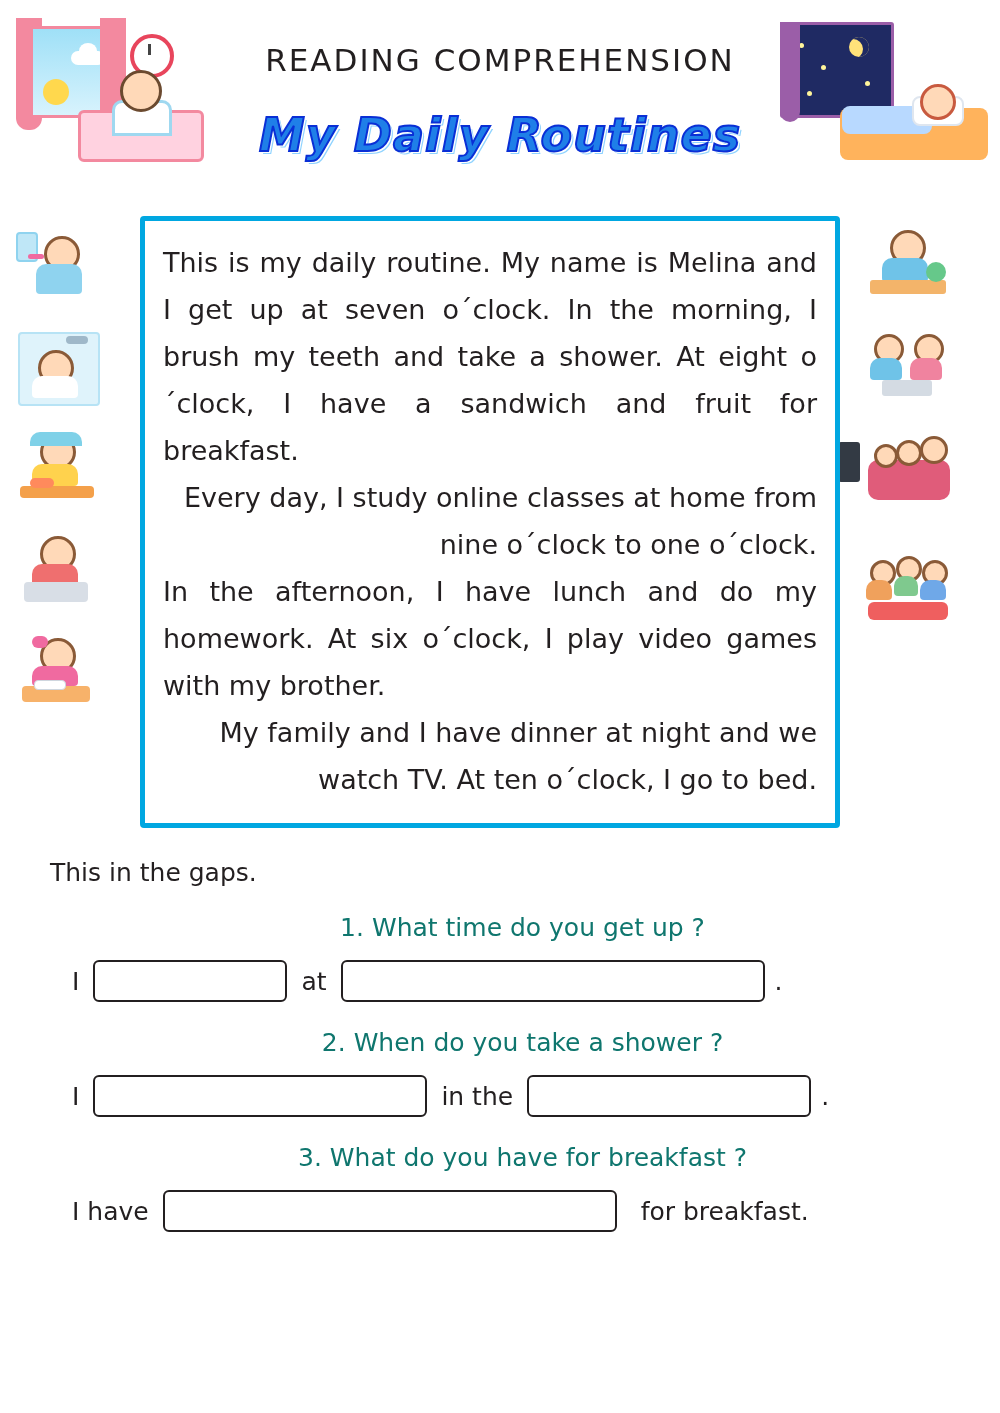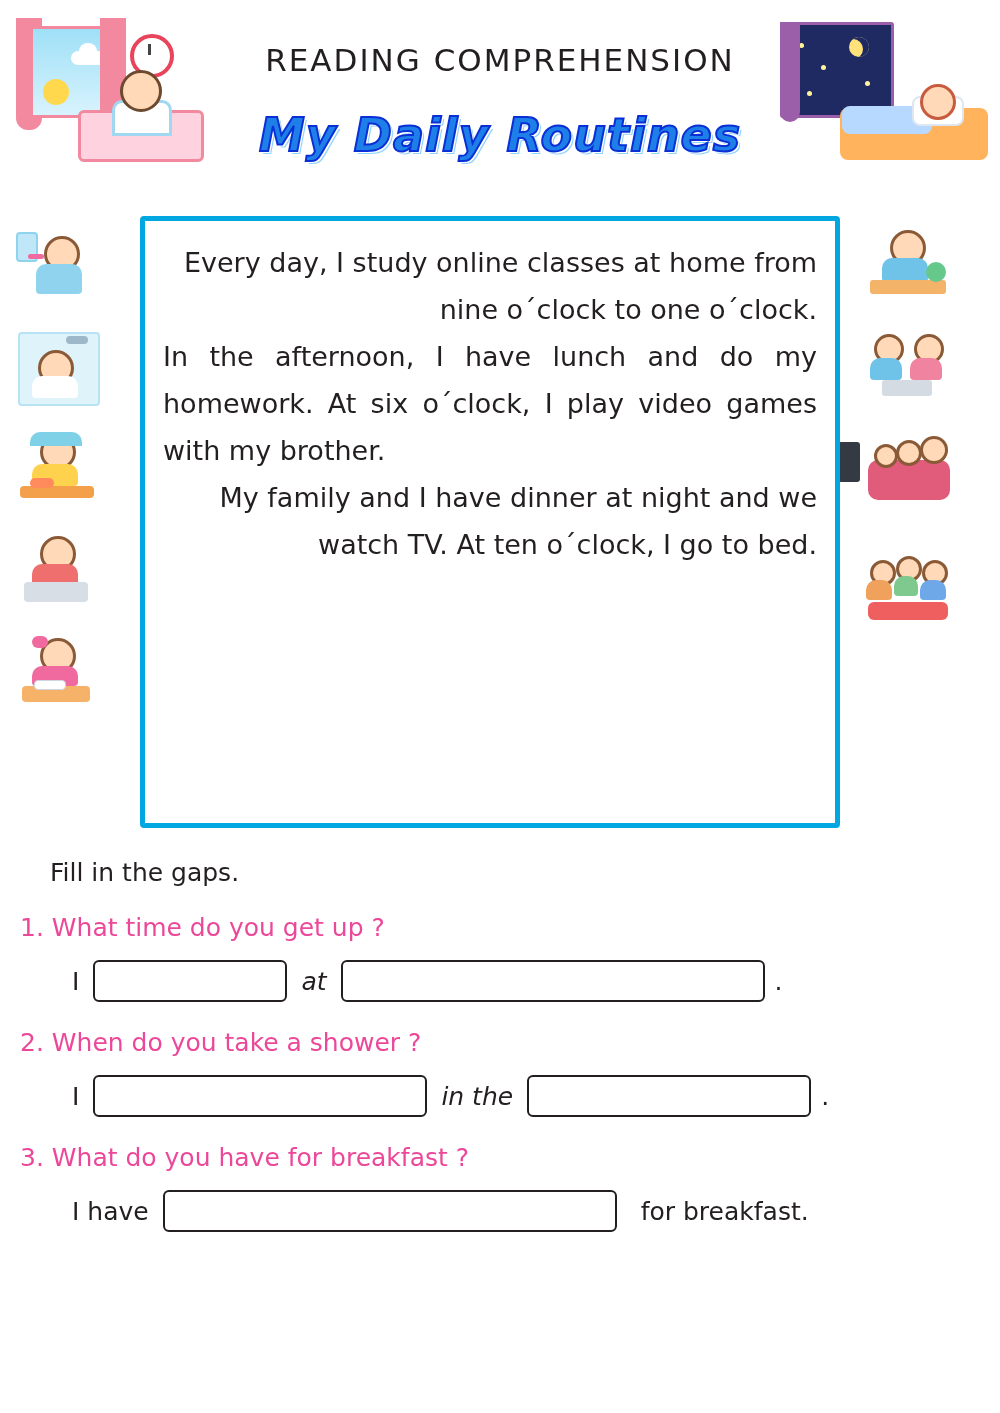--- a/index.html
+++ b/index.html
@@ -283,36 +283,37 @@
   .instruction {
     margin-left: 50px;
     font-size: 25px;
     color: #231f20;
     font-family: "DejaVu Sans", sans-serif;
   }
   .q-block {
     margin-top: 26px;
   }
   .q-text {
-    margin-left: 20px;
+    margin-left: 45px;
     font-size: 25px;
-    color: #ec4899;
-    font-family: "DejaVu Sans", sans-serif;
+    color: #0f766e;
+    font-family: "DejaVu Sans", sans-serif;
+    text-align: center;
   }
   .answer-row {
     display: flex;
     align-items: center;
     margin-top: 18px;
     margin-left: 72px;
     font-size: 25px;
     color: #231f20;
     font-family: "DejaVu Sans", sans-serif;
   }
   .answer-row .lead { margin-right: 14px; }
-  .answer-row .mid { margin: 2px 14px; font-style: italic; }
+  .answer-row .mid { margin: 2px 14px; }
   .answer-row .tail { margin-left: 24px; }
   .blank {
     display: inline-block;
     height: 38px;
     border: 2px solid #231f20;
     border-radius: 6px;
     background: #ffffff;
     vertical-align: middle;
   }
   .period { margin-left: 10px; }
@@ -421,27 +422,28 @@
     <div class="head" style="left:30px; top:0px; width:20px; height:20px;"></div>
     <div class="head" style="left:56px; top:4px; width:20px; height:20px;"></div>
     <div class="body" style="left:0px; top:24px; width:26px; height:20px; background:#f0a15c;"></div>
     <div class="body" style="left:28px; top:20px; width:24px; height:20px; background:#7fc98e;"></div>
     <div class="body" style="left:54px; top:24px; width:26px; height:20px; background:#6fa8e8;"></div>
     <div class="prop" style="left:2px; top:46px; width:80px; height:18px; background:#ef5f5f; border-radius:6px;"></div>
   </div>
 </div>
 
 <div class="passage-box">
+  <p>This is my daily routine. My name is Melina and I get up at seven o´clock. In the morning, I brush my teeth and take a shower. At eight o´clock, I have a sandwich and fruit for breakfast.</p>
   <p class="last-line">Every day, I study online classes at home from nine o´clock to one o´clock.</p>
   <p>In the afternoon, I have lunch and do my homework. At six o´clock, I play video games with my brother.</p>
   <p class="last-line">My family and I have dinner at night and we watch TV. At ten o´clock, I go to bed.</p>
 </div>
 
 <div class="exercise">
-  <div class="instruction">Fill in the gaps.</div>
+  <div class="instruction">This in the gaps.</div>
 
   <div class="q-block">
     <div class="q-text">
       <span>1.</span>
       <span>What time do you get up ?</span>
     </div>
     <div class="answer-row">
       <span class="lead">I</span>
       <span class="blank" style="width:190px;"></span>
       <span class="mid">at</span>

